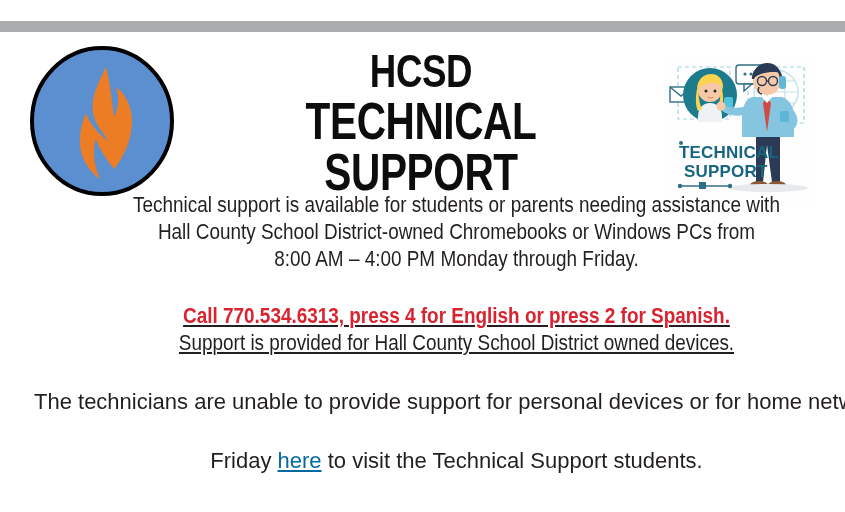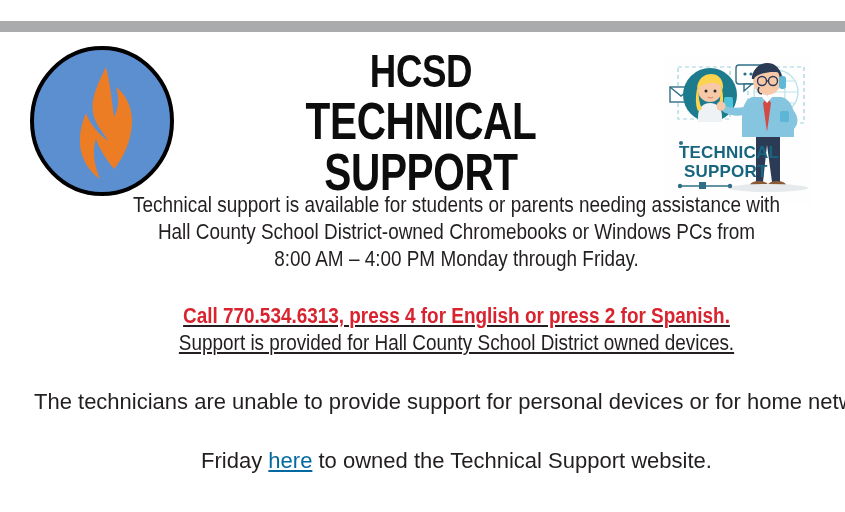--- a/index.html
+++ b/index.html
@@ -252,20 +252,20 @@
       <div class="tline narrow phone">Call 770.534.6313, press 4 for English or press 2 for Spanish.</div>
       <div class="tline narrow">Support is provided for Hall County School District owned devices.</div>
     </div>
 
     <div class="para para-3">
       <div class="tline wide-line">The technicians are unable to provide support for personal devices or for home networks.</div>
     </div>
 
 
     <div class="para para-5">
-      <div class="tline wide-line"><span>Friday </span><span class="link">here</span><span> to owned the Technical Support website.</span></div>
+      <div class="tline wide-line"><span>Friday </span><span class="link">here</span><span> to visit the Technical Support students.</span></div>
     </div>
 
   </div>
 
   <div class="bar-bottom"></div>
 
 </div>
 
 </body></html>

